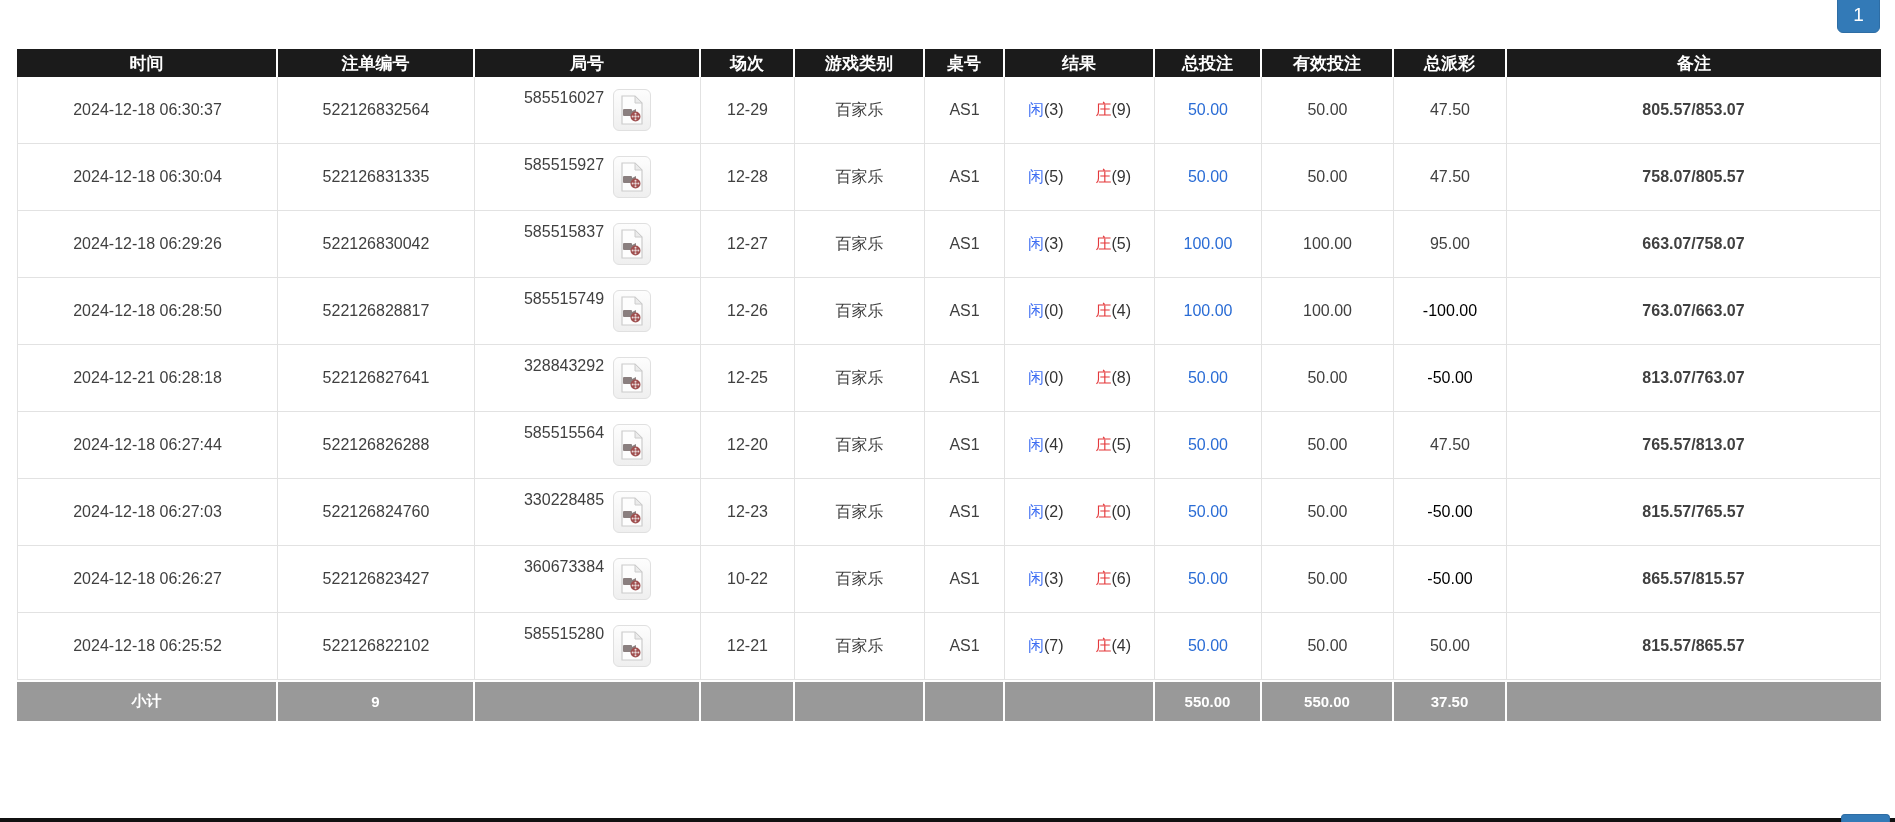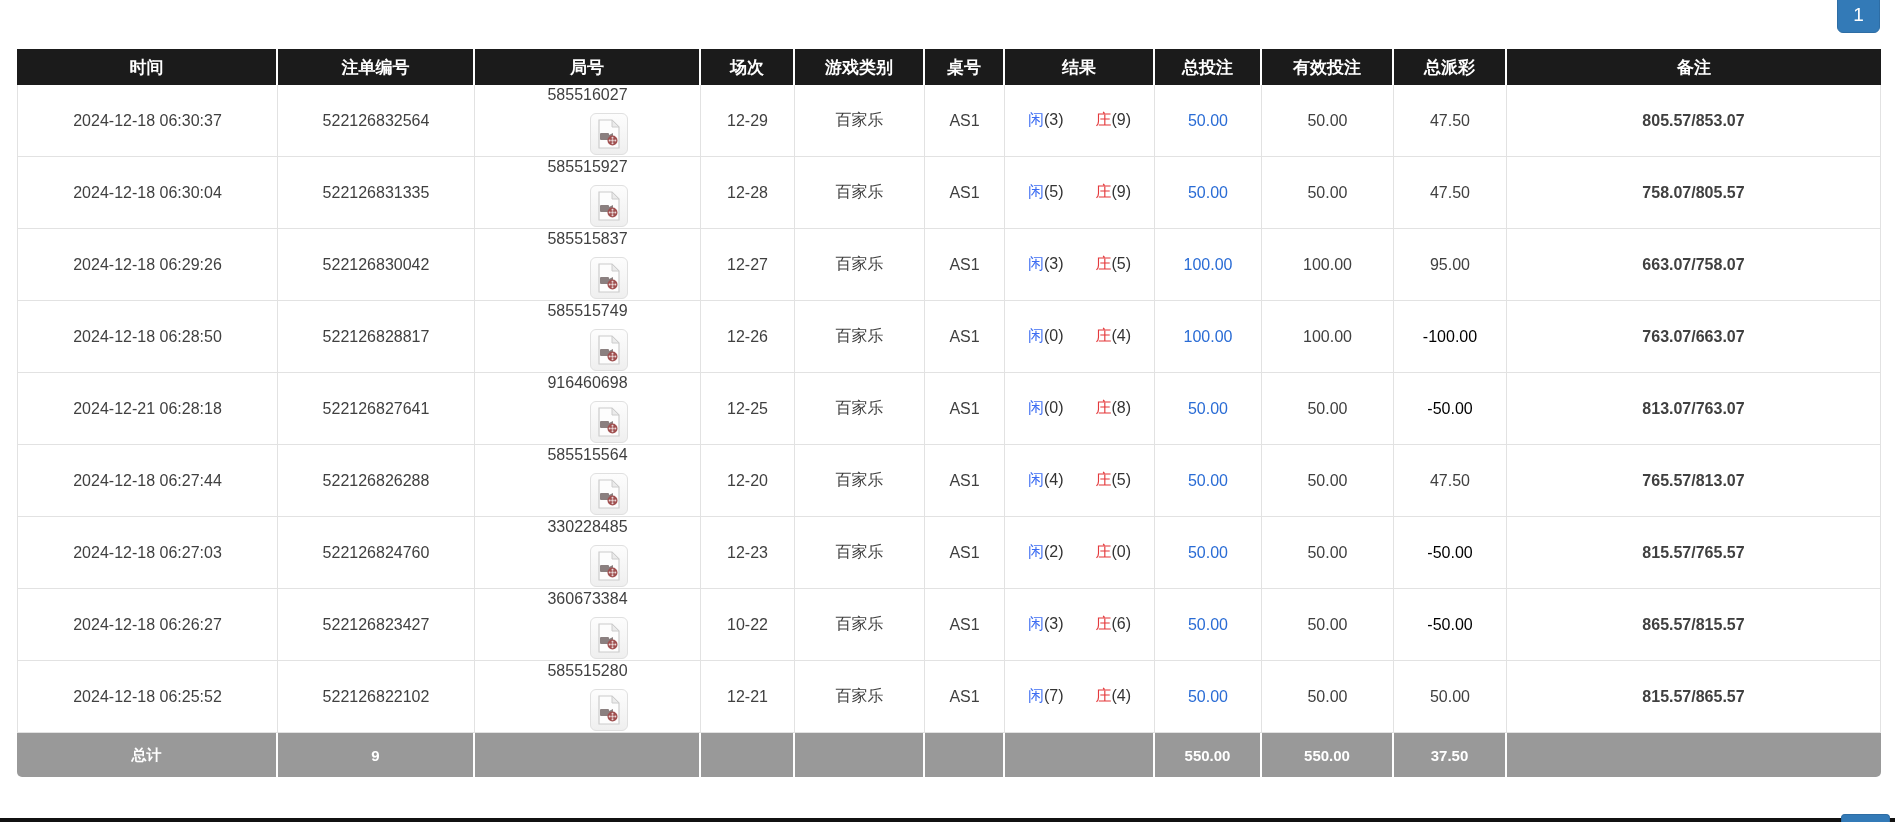--- a/index.html
+++ b/index.html
@@ -17,32 +17,32 @@
   }
   
   .table-wrap{position:absolute;left:17px;top:49px;width:1864px;}
   table{width:100%;border-collapse:separate;border-spacing:0;table-layout:fixed;}
   col.c-time{width:261px}col.c-bet{width:197px}col.c-round{width:226px}
   col.c-sess{width:94px}col.c-game{width:130px}col.c-tbl{width:80px}
   col.c-res{width:150px}col.c-tot{width:107px}col.c-val{width:132px}
   col.c-pay{width:113px}col.c-rem{width:374px}
   thead th{
     background:#1b1b1b;color:#fff;font-weight:bold;font-size:17px;
-    height:36px;border-right:2px solid #fff;box-sizing:border-box;
+    height:28px;border-right:2px solid #fff;box-sizing:border-box;
     text-align:center;vertical-align:middle;
   }
   thead th:last-child{border-right:none;}
   tbody td{
     background:#fff;height:67px;box-sizing:border-box;text-align:center;
     vertical-align:middle;font-size:16px;color:#404040;
     border-bottom:1px solid #e2e2e2;border-right:1px solid #e2e2e2;
   }
   tbody td:first-child{border-left:1px solid #e2e2e2;}
   tbody td:last-child{border-right:1px solid #e2e2e2;font-weight:bold;}
-  .round-wrap{display:inline-flex;align-items:flex-end;gap:9px;flex-direction:column;}
+  .round-wrap{display:inline-flex;align-items:flex-start;gap:9px;}
   .video-btn{
     width:38px;height:42px;border:1px solid #e0e0e0;border-radius:6px;
     background:linear-gradient(#fdfdfd,#efefef);cursor:pointer;
     display:inline-flex;align-items:center;justify-content:center;padding:0;
   }
   .res-player{color:#3d6df2;}
   .res-banker{color:#e4393c;}
   .res-score{color:#333;}
   .result-cell .grp{margin:0 16px;white-space:nowrap;}
   .amt-link{color:#2a6cd5;cursor:pointer;}
@@ -237,21 +237,21 @@
     <td>100.00</td>
     <td class="neg">-100.00</td>
     <td>763.07/663.07</td>
   </tr>
 
   <tr>
     <td>2024-12-21 06:28:18</td>
     <td>522126827641</td>
     <td>
       <span class="round-wrap">
-        <span>916460698</span>
+        <span>328843292</span>
         <button class="video-btn">
           <svg width="26" height="30" viewBox="0 0 26 30">
             <path d="M3 1 h13 l7 7 v21 h-20 z" fill="#fdfdfd" stroke="#cccccc" stroke-width="1.2"></path>
             <path d="M16 1 l7 7 h-7 z" fill="#ebebeb" stroke="#cccccc" stroke-width="1"></path>
             <rect x="4" y="14" width="9" height="7" rx="1" fill="#8a7f7f"></rect>
             <path d="M13 16 l4 -2 v7 l-4 -2 z" fill="#8a7f7f"></path>
             <circle cx="16.5" cy="21.5" r="5" fill="#a05050"></circle>
             <circle cx="16.5" cy="21.5" r="1.2" fill="#e8d8d8"></circle>
             <circle cx="16.5" cy="18.7" r="1" fill="#e8d8d8"></circle>
             <circle cx="16.5" cy="24.3" r="1" fill="#e8d8d8"></circle>
@@ -403,22 +403,22 @@
     <td class="result-cell">
       <span class="grp"><span class="res-player">闲</span><span class="res-score">(7)</span></span><span class="grp"><span class="res-banker">庄</span><span class="res-score">(4)</span></span>
     </td>
     <td class="amt-link">50.00</td>
     <td>50.00</td>
     <td>50.00</td>
     <td>815.57/865.57</td>
   </tr>
 </tbody>
     <tfoot>
-      <tr class="total">
-        <td>总计</td>
+      <tr class="subtotal">
+        <td>小计</td>
         <td>9</td>
         <td></td>
           <td></td>
         <td></td>
           <td></td>
         <td></td>
         <td>550.00</td>
         <td>550.00</td>
         <td>37.50</td>
         <td></td>

